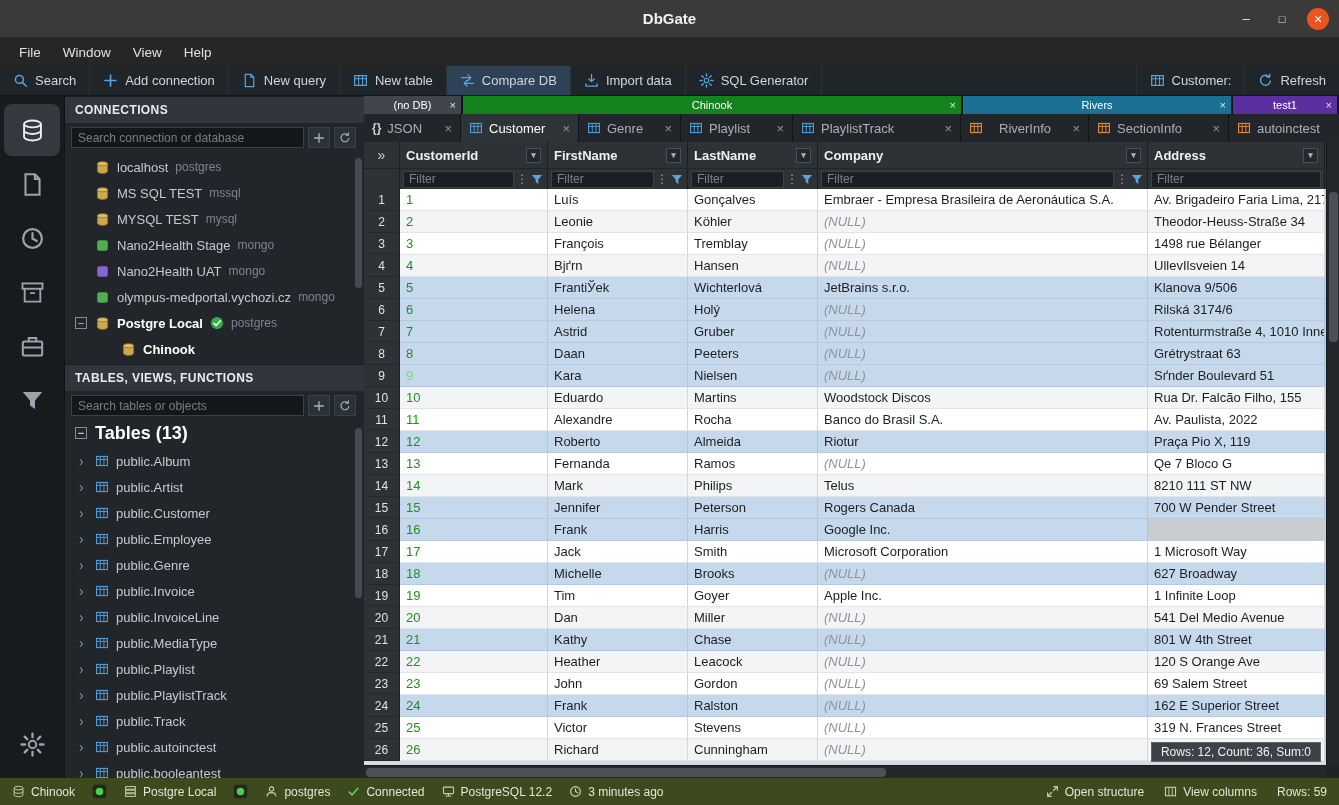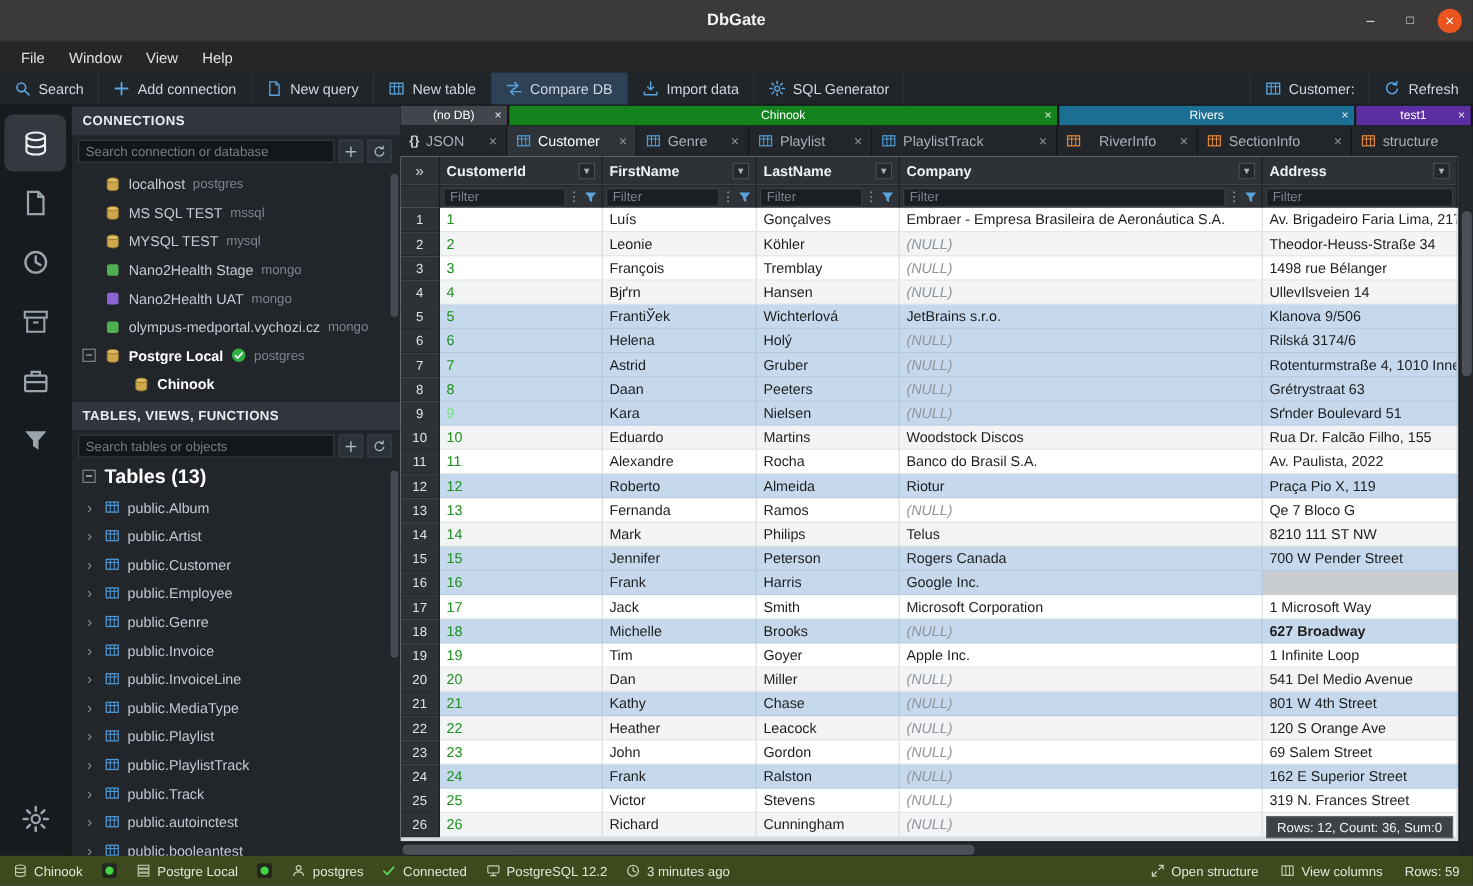--- a/index.html
+++ b/index.html
@@ -663,21 +663,21 @@
             <span>SectionInfo</span>
             <span class="tab-close">×</span>
           </div>
           <div class="tab" style="width: 130px;">
             <span class="icon t-orange" style="width: 14px; height: 14px;">
               <svg viewBox="0 0 16 16">
                 <rect x="1.8" y="2.8" width="12.4" height="10.4" fill="none" stroke="currentColor" stroke-width="1.3"></rect>
                 <path d="M1.8 6.2 H14.2 M6 2.8 V13.2 M10.2 2.8 V13.2" stroke="currentColor" stroke-width="1.1" fill="none"></path>
               </svg>
             </span>
-            <span>structure</span>
+            <span>autoinctest</span>
           </div>
         </div>
 
       <div class="gridwrap">
         <div class="grid-scroll">
           <div class="grid-header" id="grid-header">
               <div class="gh-cell corner" style="width: 36px;">»</div>
               <div class="gh-cell" style="width: 148px;">
                 <span class="gh-name">CustomerId</span>
                 <span class="gh-dd"></span>
@@ -877,21 +877,21 @@
                 <div class="g-cell" style="width: 130px;">Smith</div>
                 <div class="g-cell" style="width: 330px;">Microsoft Corporation</div>
                 <div class="g-cell" style="width: 177px;">1 Microsoft Way</div>
               </div>
               <div class="g-row sel alt">
                 <div class="g-rownum">18</div>
                 <div class="g-cell num" style="width: 148px;">18</div>
                 <div class="g-cell" style="width: 140px;">Michelle</div>
                 <div class="g-cell" style="width: 130px;">Brooks</div>
                 <div class="g-cell null" style="width: 330px;">(NULL)</div>
-                <div class="g-cell" style="width: 177px; font-weight: bold;">627 Broadway</div>
+                <div class="g-cell" style="width: 177px;">627 Broadway</div>
               </div>
               <div class="g-row">
                 <div class="g-rownum">19</div>
                 <div class="g-cell num" style="width: 148px;">19</div>
                 <div class="g-cell" style="width: 140px;">Tim</div>
                 <div class="g-cell" style="width: 130px;">Goyer</div>
                 <div class="g-cell" style="width: 330px;">Apple Inc.</div>
                 <div class="g-cell" style="width: 177px;">1 Infinite Loop</div>
               </div>
               <div class="g-row alt">

